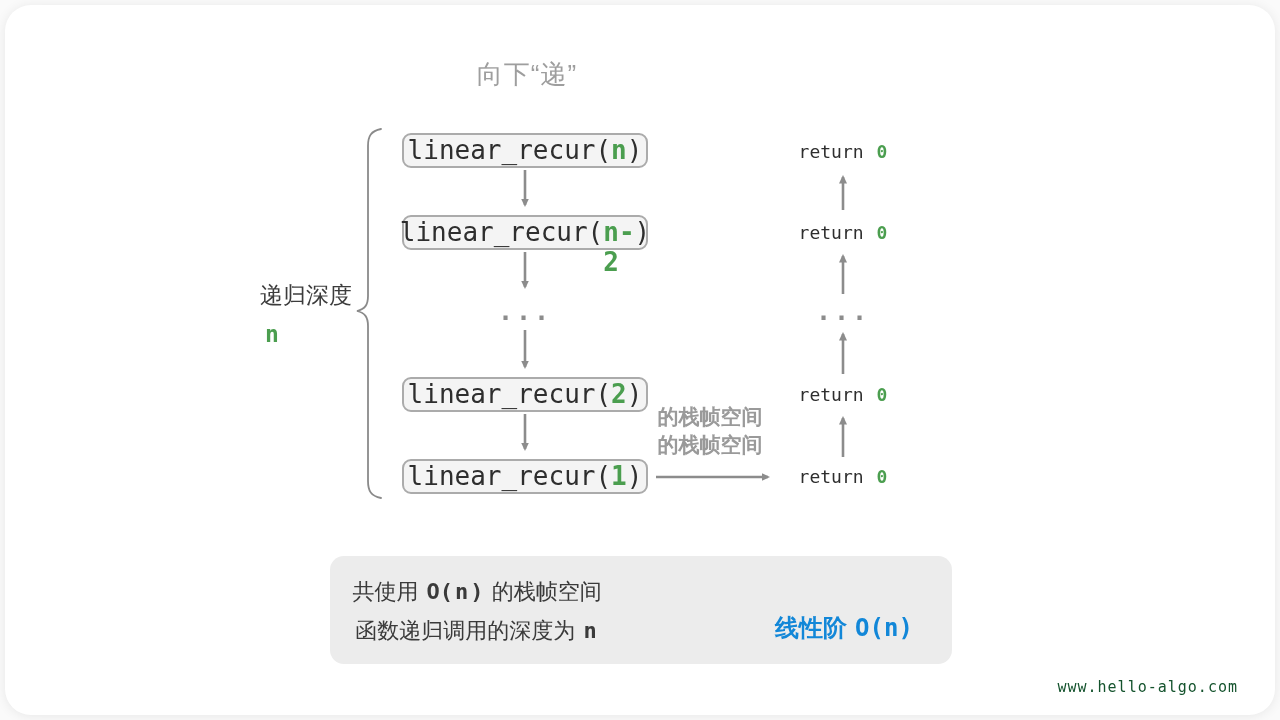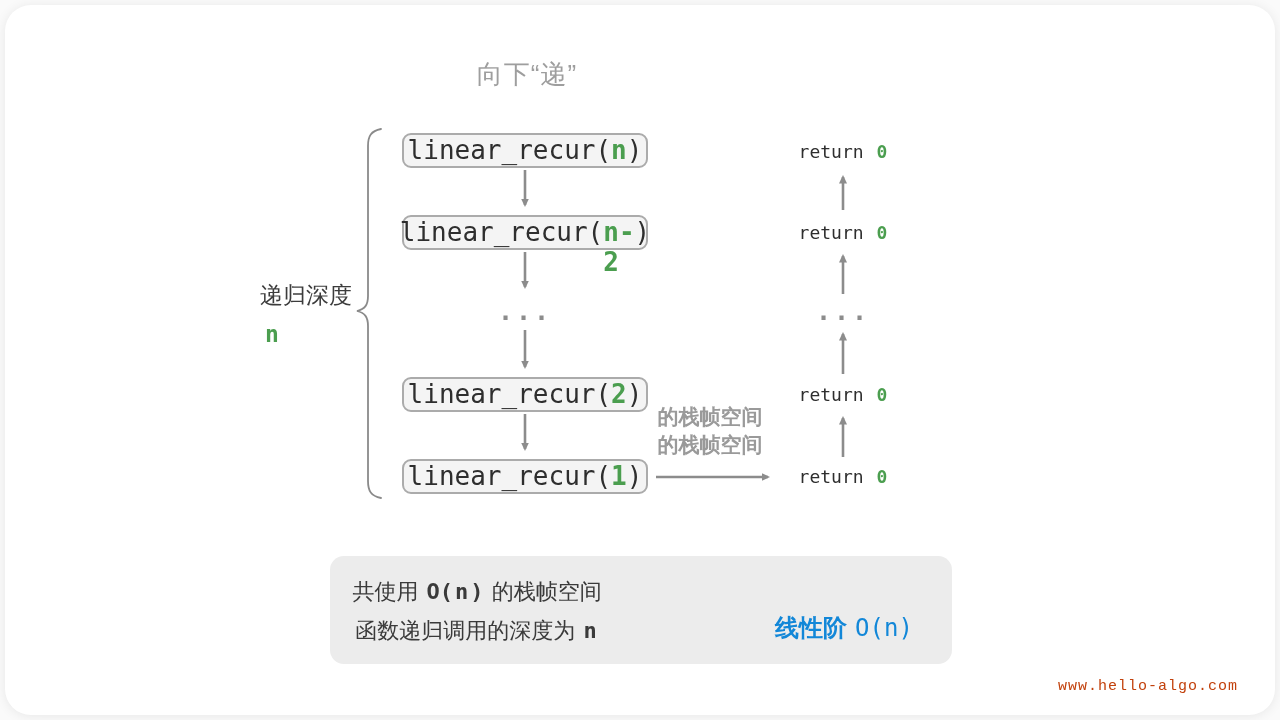--- a/index.html
+++ b/index.html
@@ -44,23 +44,23 @@
     left:648px;width:124px;top:403px;font-size:21px;font-weight:bold;color:#9a9a9a;line-height:28px;
   }
   .summary-box{
     left:330px;top:556px;width:622px;height:108px;background:#ececec;border-radius:14px;
   }
   .sum-left{left:332px;top:572px;width:290px;font-size:22px;color:#3a3a3a;line-height:39px;}
   .sum-left .mono{font-weight:bold;color:#3a3a3a;margin:0 2px;}
   .sum-left .green{margin:0 2px;}
   .sum-right-title{left:739px;top:577px;width:210px;font-size:23px;font-weight:bold;color:#3a3a3a;}
   .sum-right-value{left:739px;top:612px;width:210px;font-size:24px;font-weight:bold;}
-  .sum-right-value .mono{margin-left:8px;font-weight:normal;}
+  .sum-right-value .mono{margin-left:8px;font-weight:bold;}
   .watermark{
-    right:42px;top:678px;font-size:15px;color:#c2410c;letter-spacing:1px;font-family:Liberation Mono, monospace;
+    right:42px;top:678px;font-size:15px;color:#14532d;letter-spacing:1px;
   }
 </style>
 </head>
 <body>
 
 <div class="stage">
   <div class="card"></div>
 
   <svg class="overlay" viewBox="0 0 1280 720">
     <defs>

